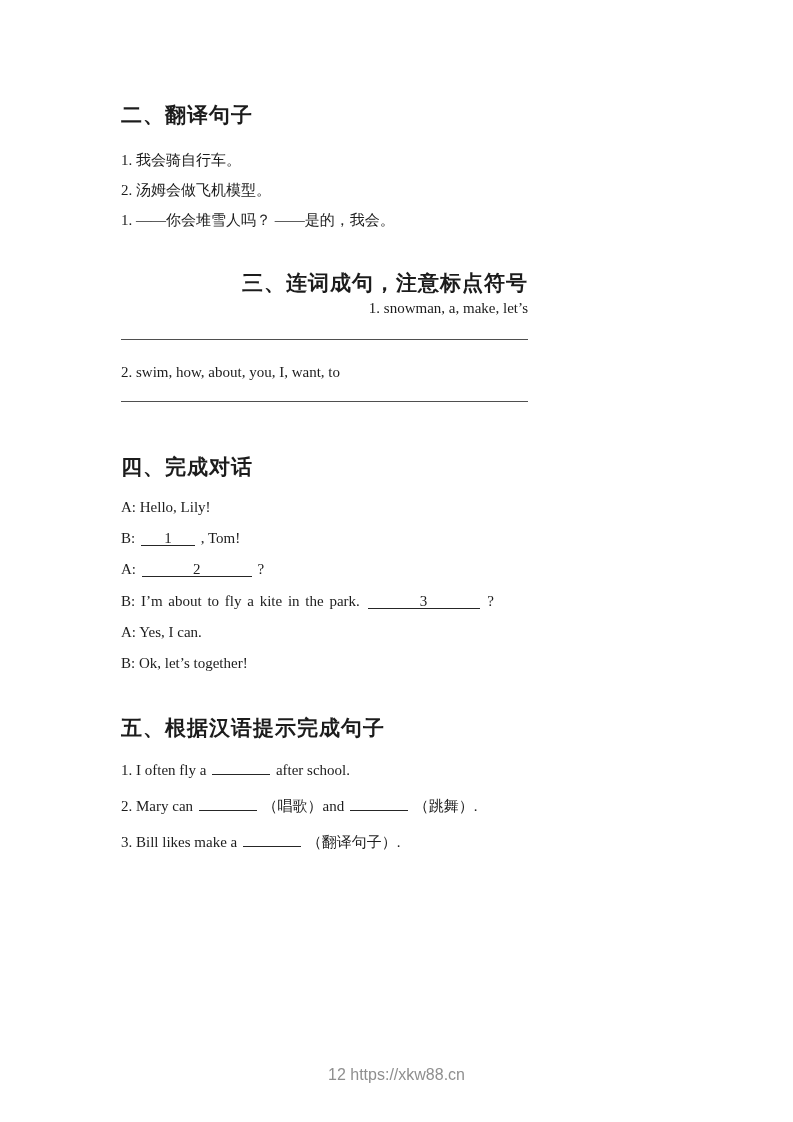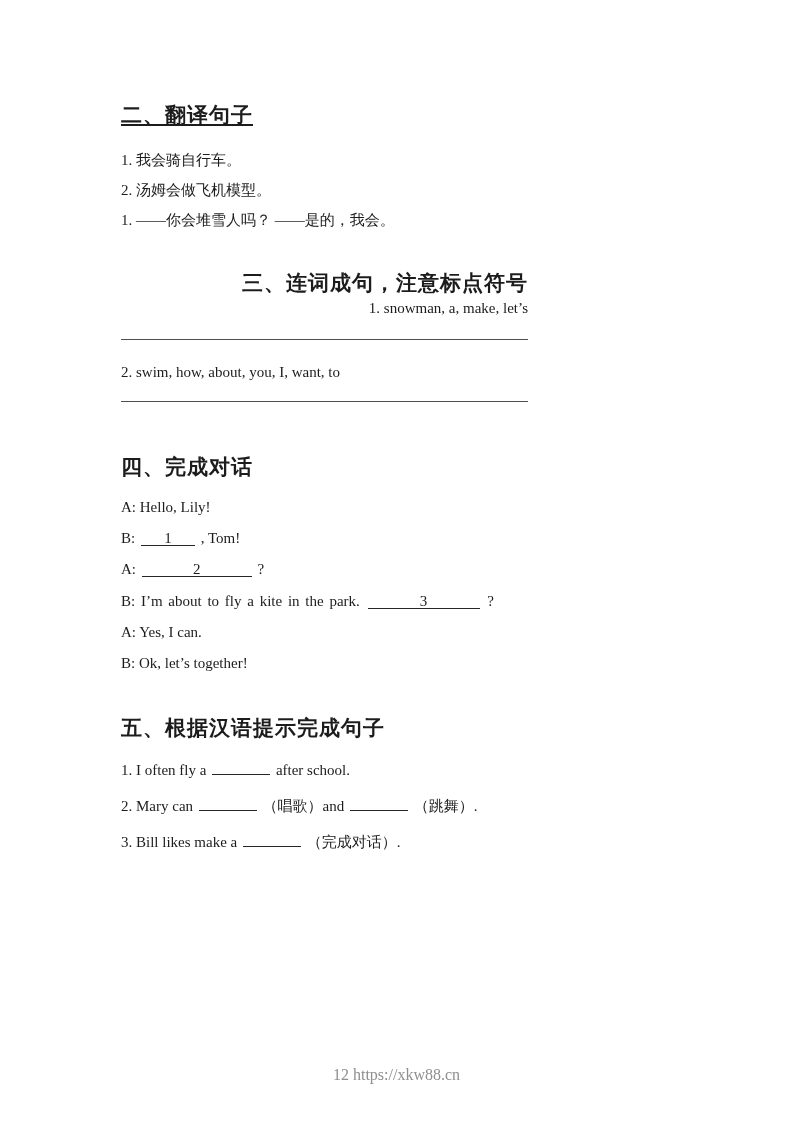--- a/index.html
+++ b/index.html
@@ -23,21 +23,21 @@
     font-weight:bold;
     line-height:27px;
     letter-spacing:1px;
     white-space:nowrap;
   }
   p.line {
     font-size:15px;
     line-height:20px;
     white-space:nowrap;
   }
-  .mt-first   { margin-top:102px;text-decoration:underline; }
+  .mt-first   { margin-top:102px; }
   .mt-item1   { margin-top:21px; }
   .mt-item    { margin-top:10px; }
   .mt-sec3    { margin-top:40px;text-align:right; }
   .mt-s3i1    { margin-top:1px;text-align:right; }
   .mt-ansline1{ margin-top:21px; }
   .mt-s3i2    { margin-top:22px; }
   .mt-ansline2{ margin-top:19px; }
   .mt-sec4    { margin-top:52px; }
   .mt-dlg1    { margin-top:16px; }
   .mt-dlg     { margin-top:11px; }
@@ -62,21 +62,21 @@
   .bk-1 { width:54px; }
   .bk-2 { width:110px; }
   .bk-3 { width:112px; }
   .bk-s { width:58px; }
   .spread { word-spacing:2px; }
   .footer {
     position:absolute;
     left:0; top:1066px;
     width:100%;
     text-align:center;
-    font-family:Liberation Serif, serif;
+    font-family:Liberation Sans, sans-serif;
     font-size:16px;
     color:#8f8f8f;
   }
 </style>
 </head>
 <body>
 
 <div class="page">
   <div class="content">
 
@@ -126,21 +126,21 @@
     <p class="line mt-s5i">
       <span>2. Mary can</span>
       <span class="blank bk-s"></span>
       <span>（唱歌）and</span>
       <span class="blank bk-s"></span>
       <span>（跳舞）.</span>
     </p>
     <p class="line mt-s5i">
       <span>3. Bill likes make a</span>
       <span class="blank bk-s"></span>
-      <span>（完成对话）.</span>
+      <span>（翻译句子）.</span>
     </p>
 
   </div>
 
   <div class="footer">
     <span>12</span>
     <span>https://xkw88.cn</span>
   </div>
 </div>
 

